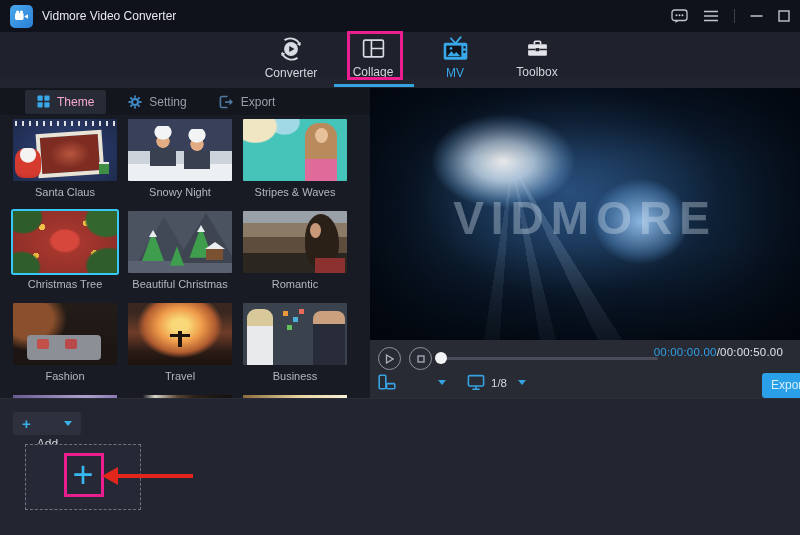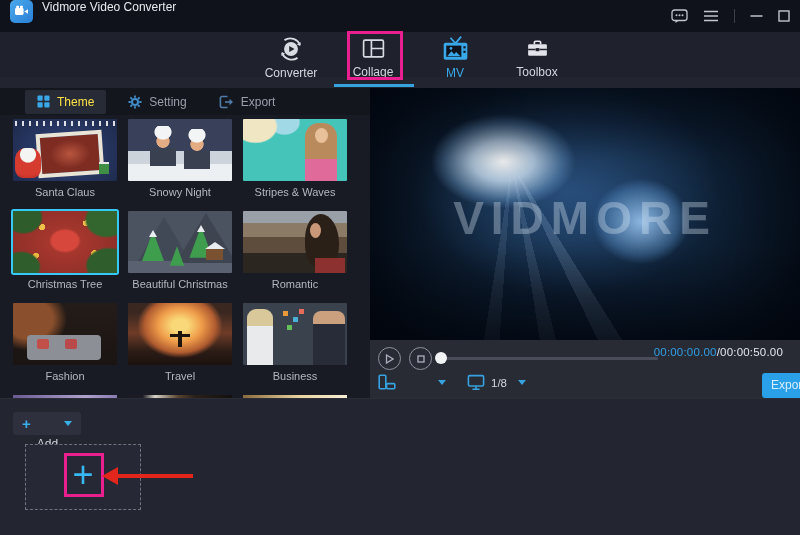--- a/index.html
+++ b/index.html
@@ -1,40 +1,40 @@
 <!DOCTYPE html>
 <html><head>
 <meta charset="utf-8">
 <style>
   html,body{margin:0;padding:0;background:#222430;}
   #app{position:relative;width:800px;height:535px;overflow:hidden;
        font-family:"Liberation Sans",sans-serif;background:#222430;
        -webkit-font-smoothing:antialiased;}
   
   .titlebar{position:absolute;left:0;top:0;width:800px;height:32px;background:#10121b;
-            display:flex;padding:0 10px;box-sizing:border-box;}
+            display:flex;align-items:center;padding:0 10px;box-sizing:border-box;}
   .app-logo{width:23px;height:23px;border-radius:5px;background:linear-gradient(135deg,#4aa9ec,#2a7fd6);
             display:flex;align-items:center;justify-content:center;flex:0 0 auto;}
   .window-title{margin-left:9px;font-size:12px;color:#e7e9ee;}
   .titlebar-icons{margin-left:auto;display:flex;align-items:center;gap:15px;}
   .tb-ic{display:flex;align-items:center;justify-content:center;cursor:default;}
   .tb-divider{width:1px;height:14px;background:#3a3d4a;}
   
   .navbar{position:absolute;left:0;top:32px;width:800px;height:45px;background:#1f212c;}
   .nav-tabs{position:absolute;left:256px;top:4px;display:flex;gap:12px;}
   .nav-tab{width:70px;display:flex;flex-direction:column;align-items:center;gap:4px;cursor:pointer;}
   .nav-tab .nav-label{font-size:12px;color:#d3d6dd;}
   .nav-tab.active .nav-label{color:#38a8e8;}
   .nav-underline{position:absolute;left:334px;top:52px;width:80px;height:3px;background:#35a3e0;}
   
   .main{position:absolute;left:0;top:88px;width:800px;height:310px;display:flex;}
   .sidebar{width:370px;height:310px;background:#191b24;flex:0 0 auto;}
   .panel-tabs{height:27px;background:#14161e;display:flex;align-items:center;padding-left:25px;box-sizing:border-box;}
   .ptab{display:flex;align-items:center;gap:7px;font-size:12px;color:#9a9eaa;cursor:pointer;}
-  .ptab.active{background:#272b36;border-radius:2px;padding:5px 12px;color:#fde047;}
+  .ptab.active{background:#272b36;border-radius:2px;padding:5px 12px;color:#f9a8d4;}
   .ptab.setting{margin-left:22px;}
   .ptab.export{margin-left:32px;}
   .theme-grid{height:283px;overflow:hidden;padding:4px 0 0 13px;display:grid;
               grid-template-columns:repeat(3,104px);column-gap:11px;row-gap:10px;align-content:start;}
   .cell{width:104px;height:82px;cursor:pointer;}
   .thumb{width:104px;height:62px;position:relative;overflow:hidden;border-radius:1px;}
   .cell.selected .thumb{box-shadow:0 0 0 2px #38c8f5;}
   .thumb-label{margin-top:5px;text-align:center;font-size:11px;color:#b3b6c0;white-space:nowrap;overflow:hidden;}
   .shp{position:absolute;}
   

